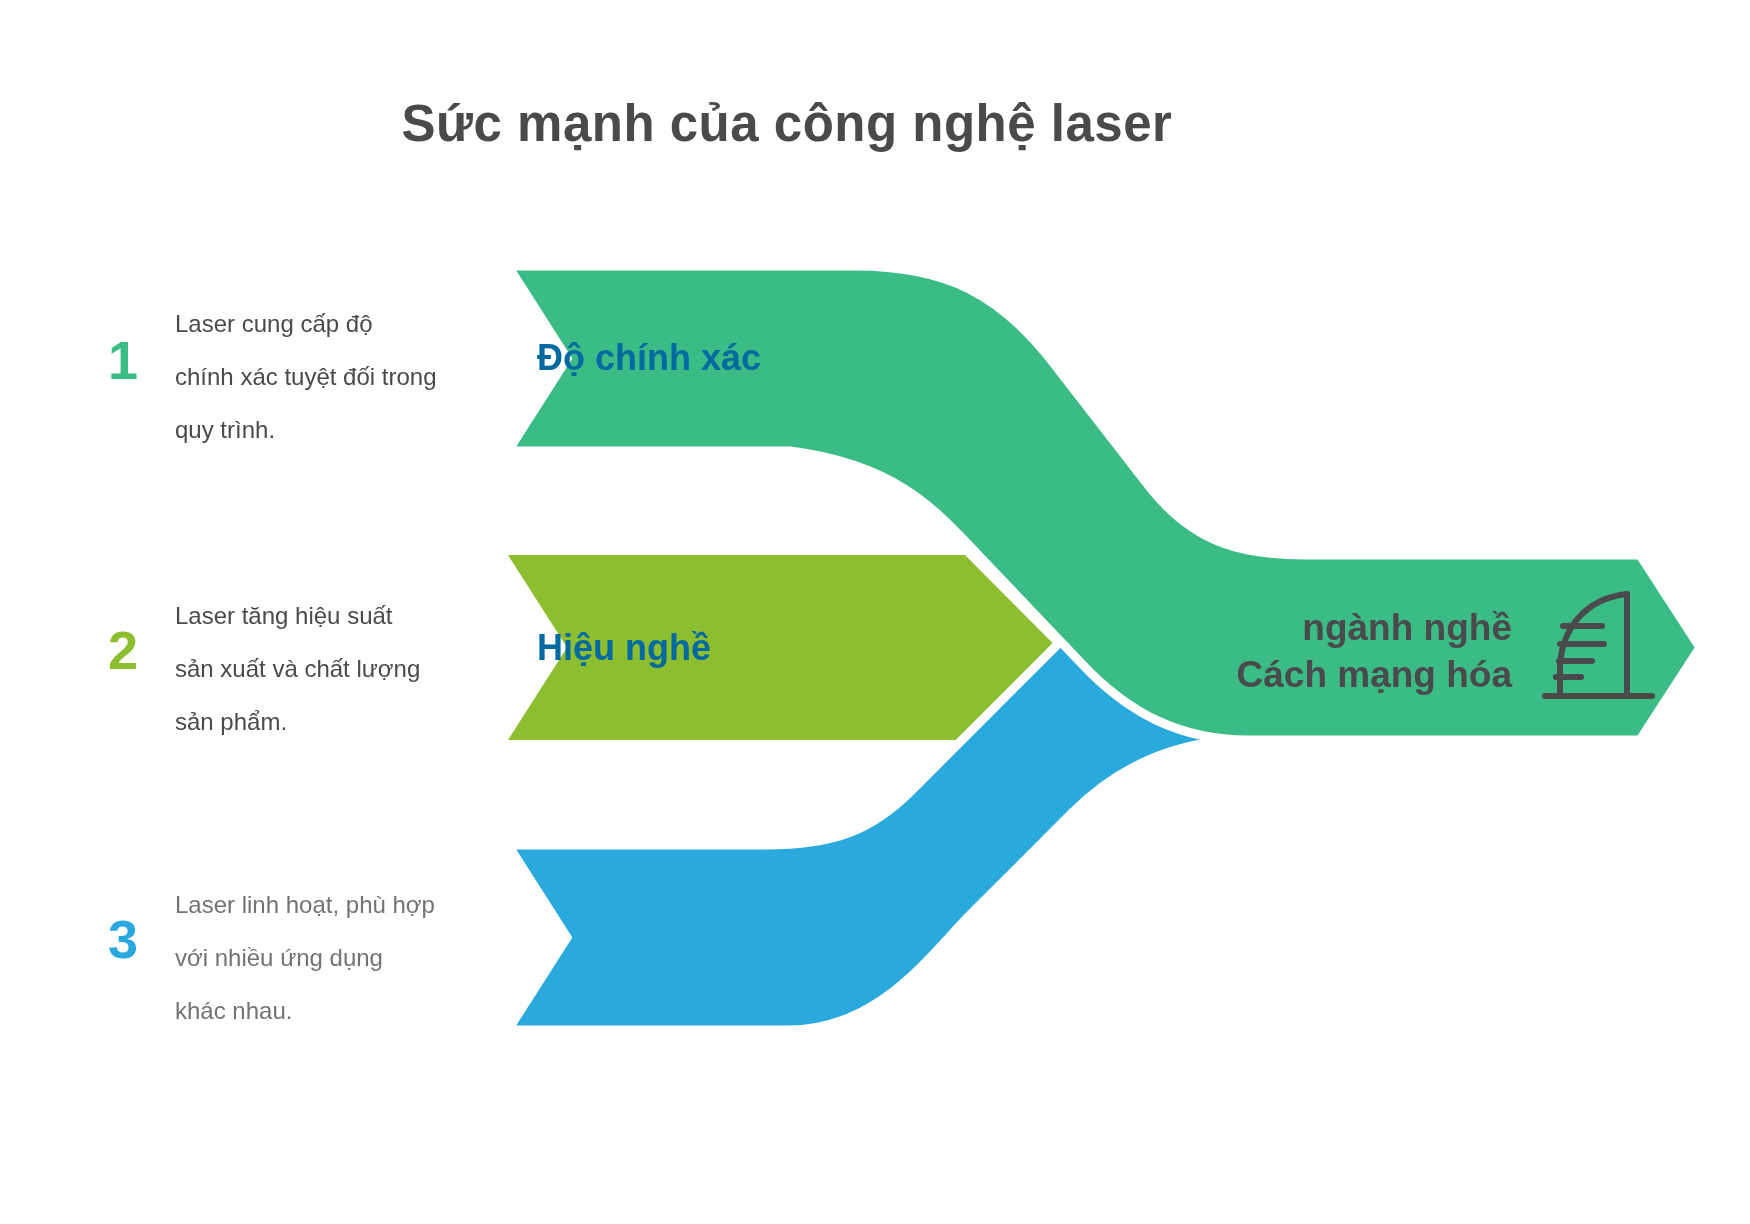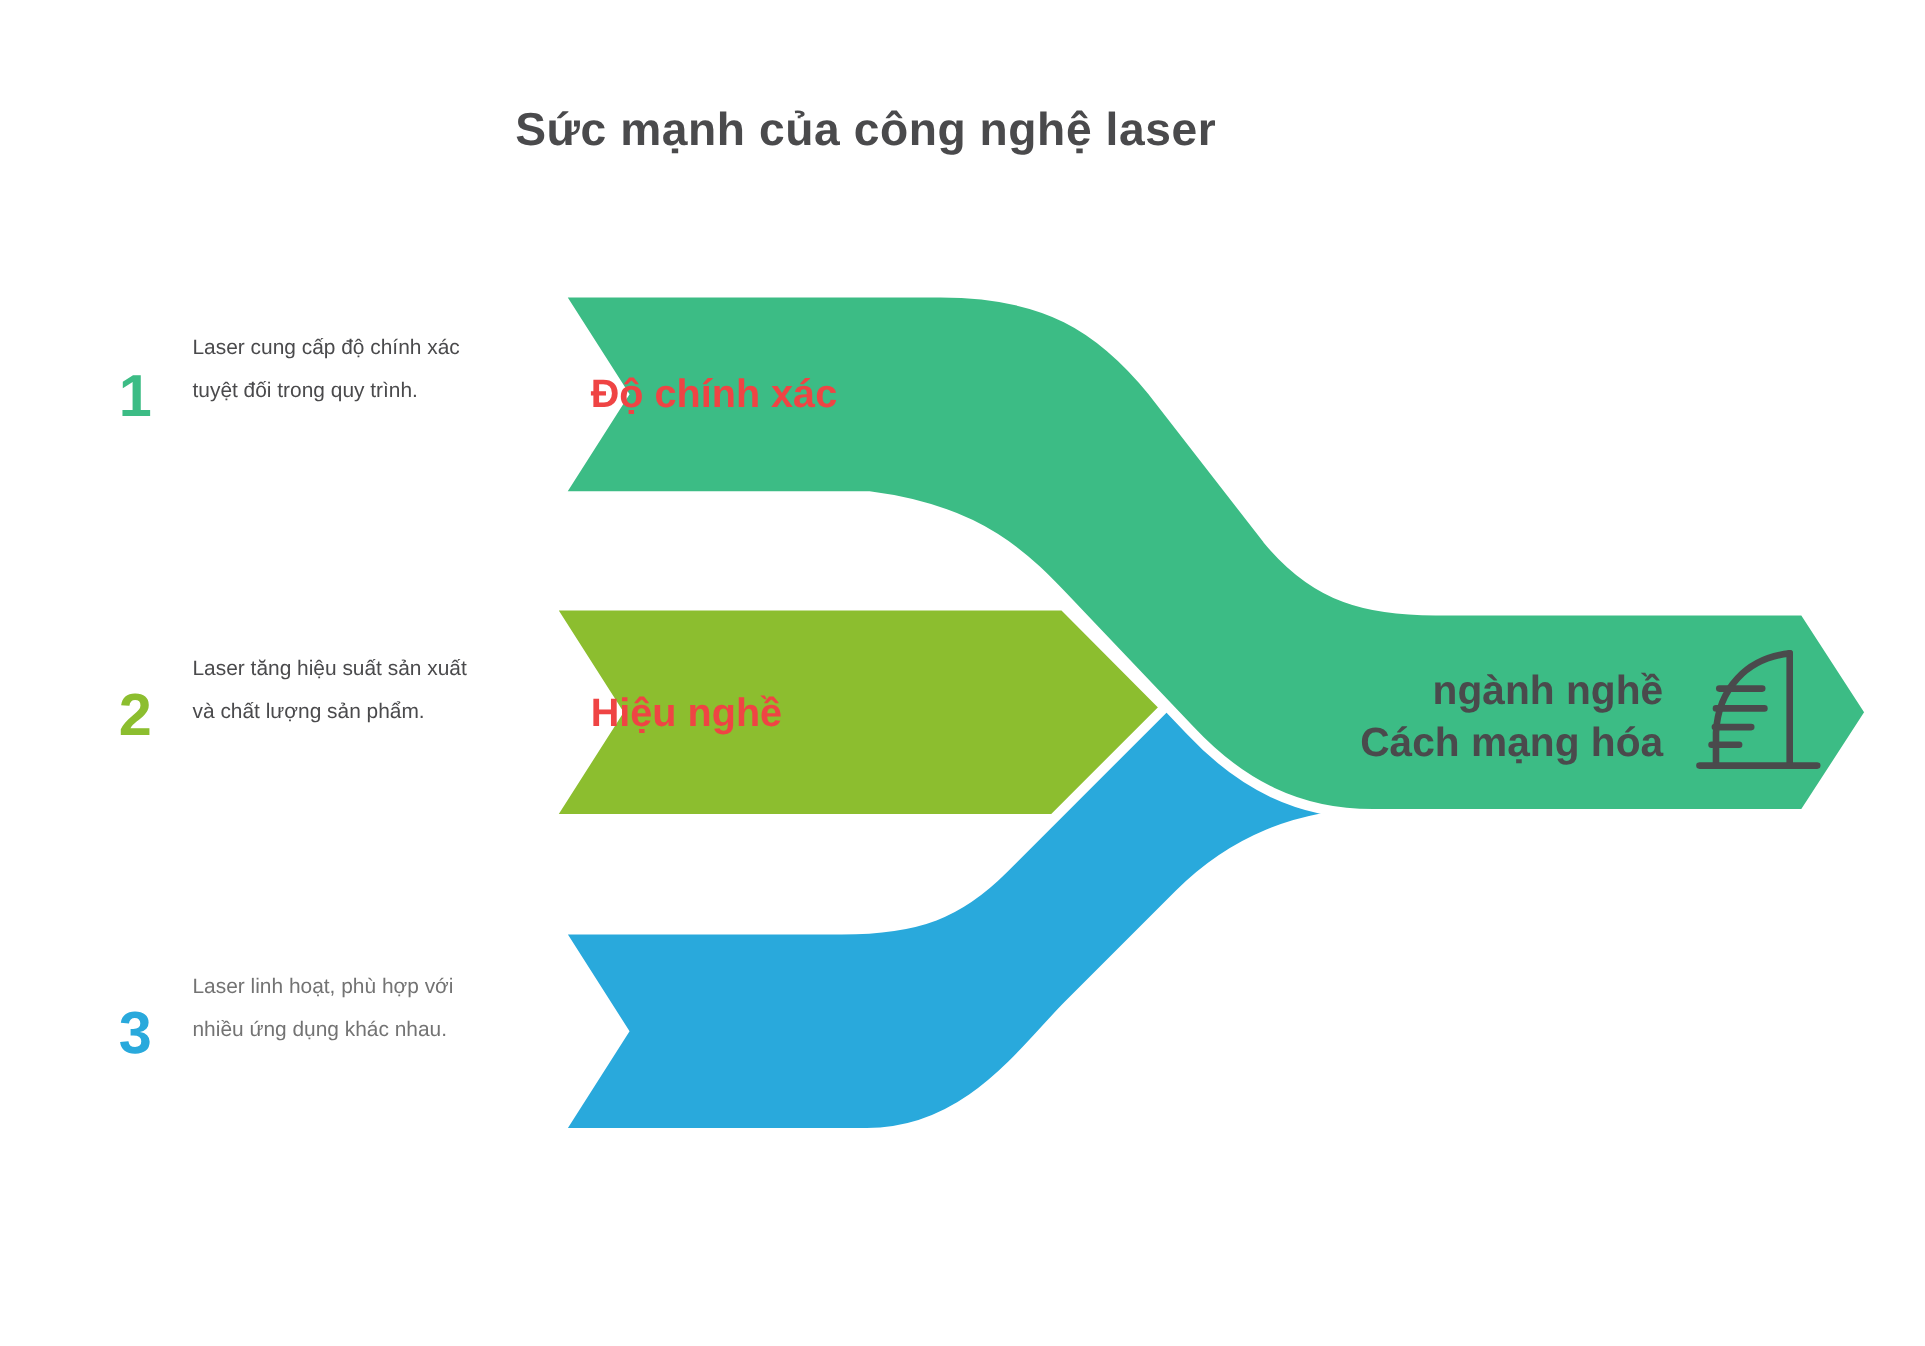--- a/index.html
+++ b/index.html
@@ -8,36 +8,36 @@
     width:1750px;height:1224px;
     background:#ffffff;
     overflow:hidden;
     font-family:"Liberation Sans", sans-serif;
   }
   #flow-svg{position:absolute;left:0;top:0;}
   .abs{position:absolute;}
   .title{
     left:0;top:94px;width:1574px;
     text-align:center;
-    font-size:42px;font-weight:700;
+    font-size:51px;font-weight:700;
     letter-spacing:0.5px;
   }
   .item-number{
     width:60px;text-align:center;
     font-size:54px;font-weight:700;line-height:62px;
   }
   .item-desc{
     left:175px;width:262px;
-    font-size:19px;line-height:39px;
+    font-size:24px;line-height:53px;
     font-weight:400;
   }
   .band-label{
     left:537px;
     font-size:36px;font-weight:700;line-height:44px;
-    color:#ef4444;
+    color:#0369a1;
     white-space:nowrap;
   }
   .outcome-label{
     right:238px;top:604px;
     text-align:right;
     font-size:37px;font-weight:700;line-height:47px;
     white-space:nowrap;
   }
   #num-1{left:93px;top:329px;}
   #num-2{left:93px;top:619px;}

